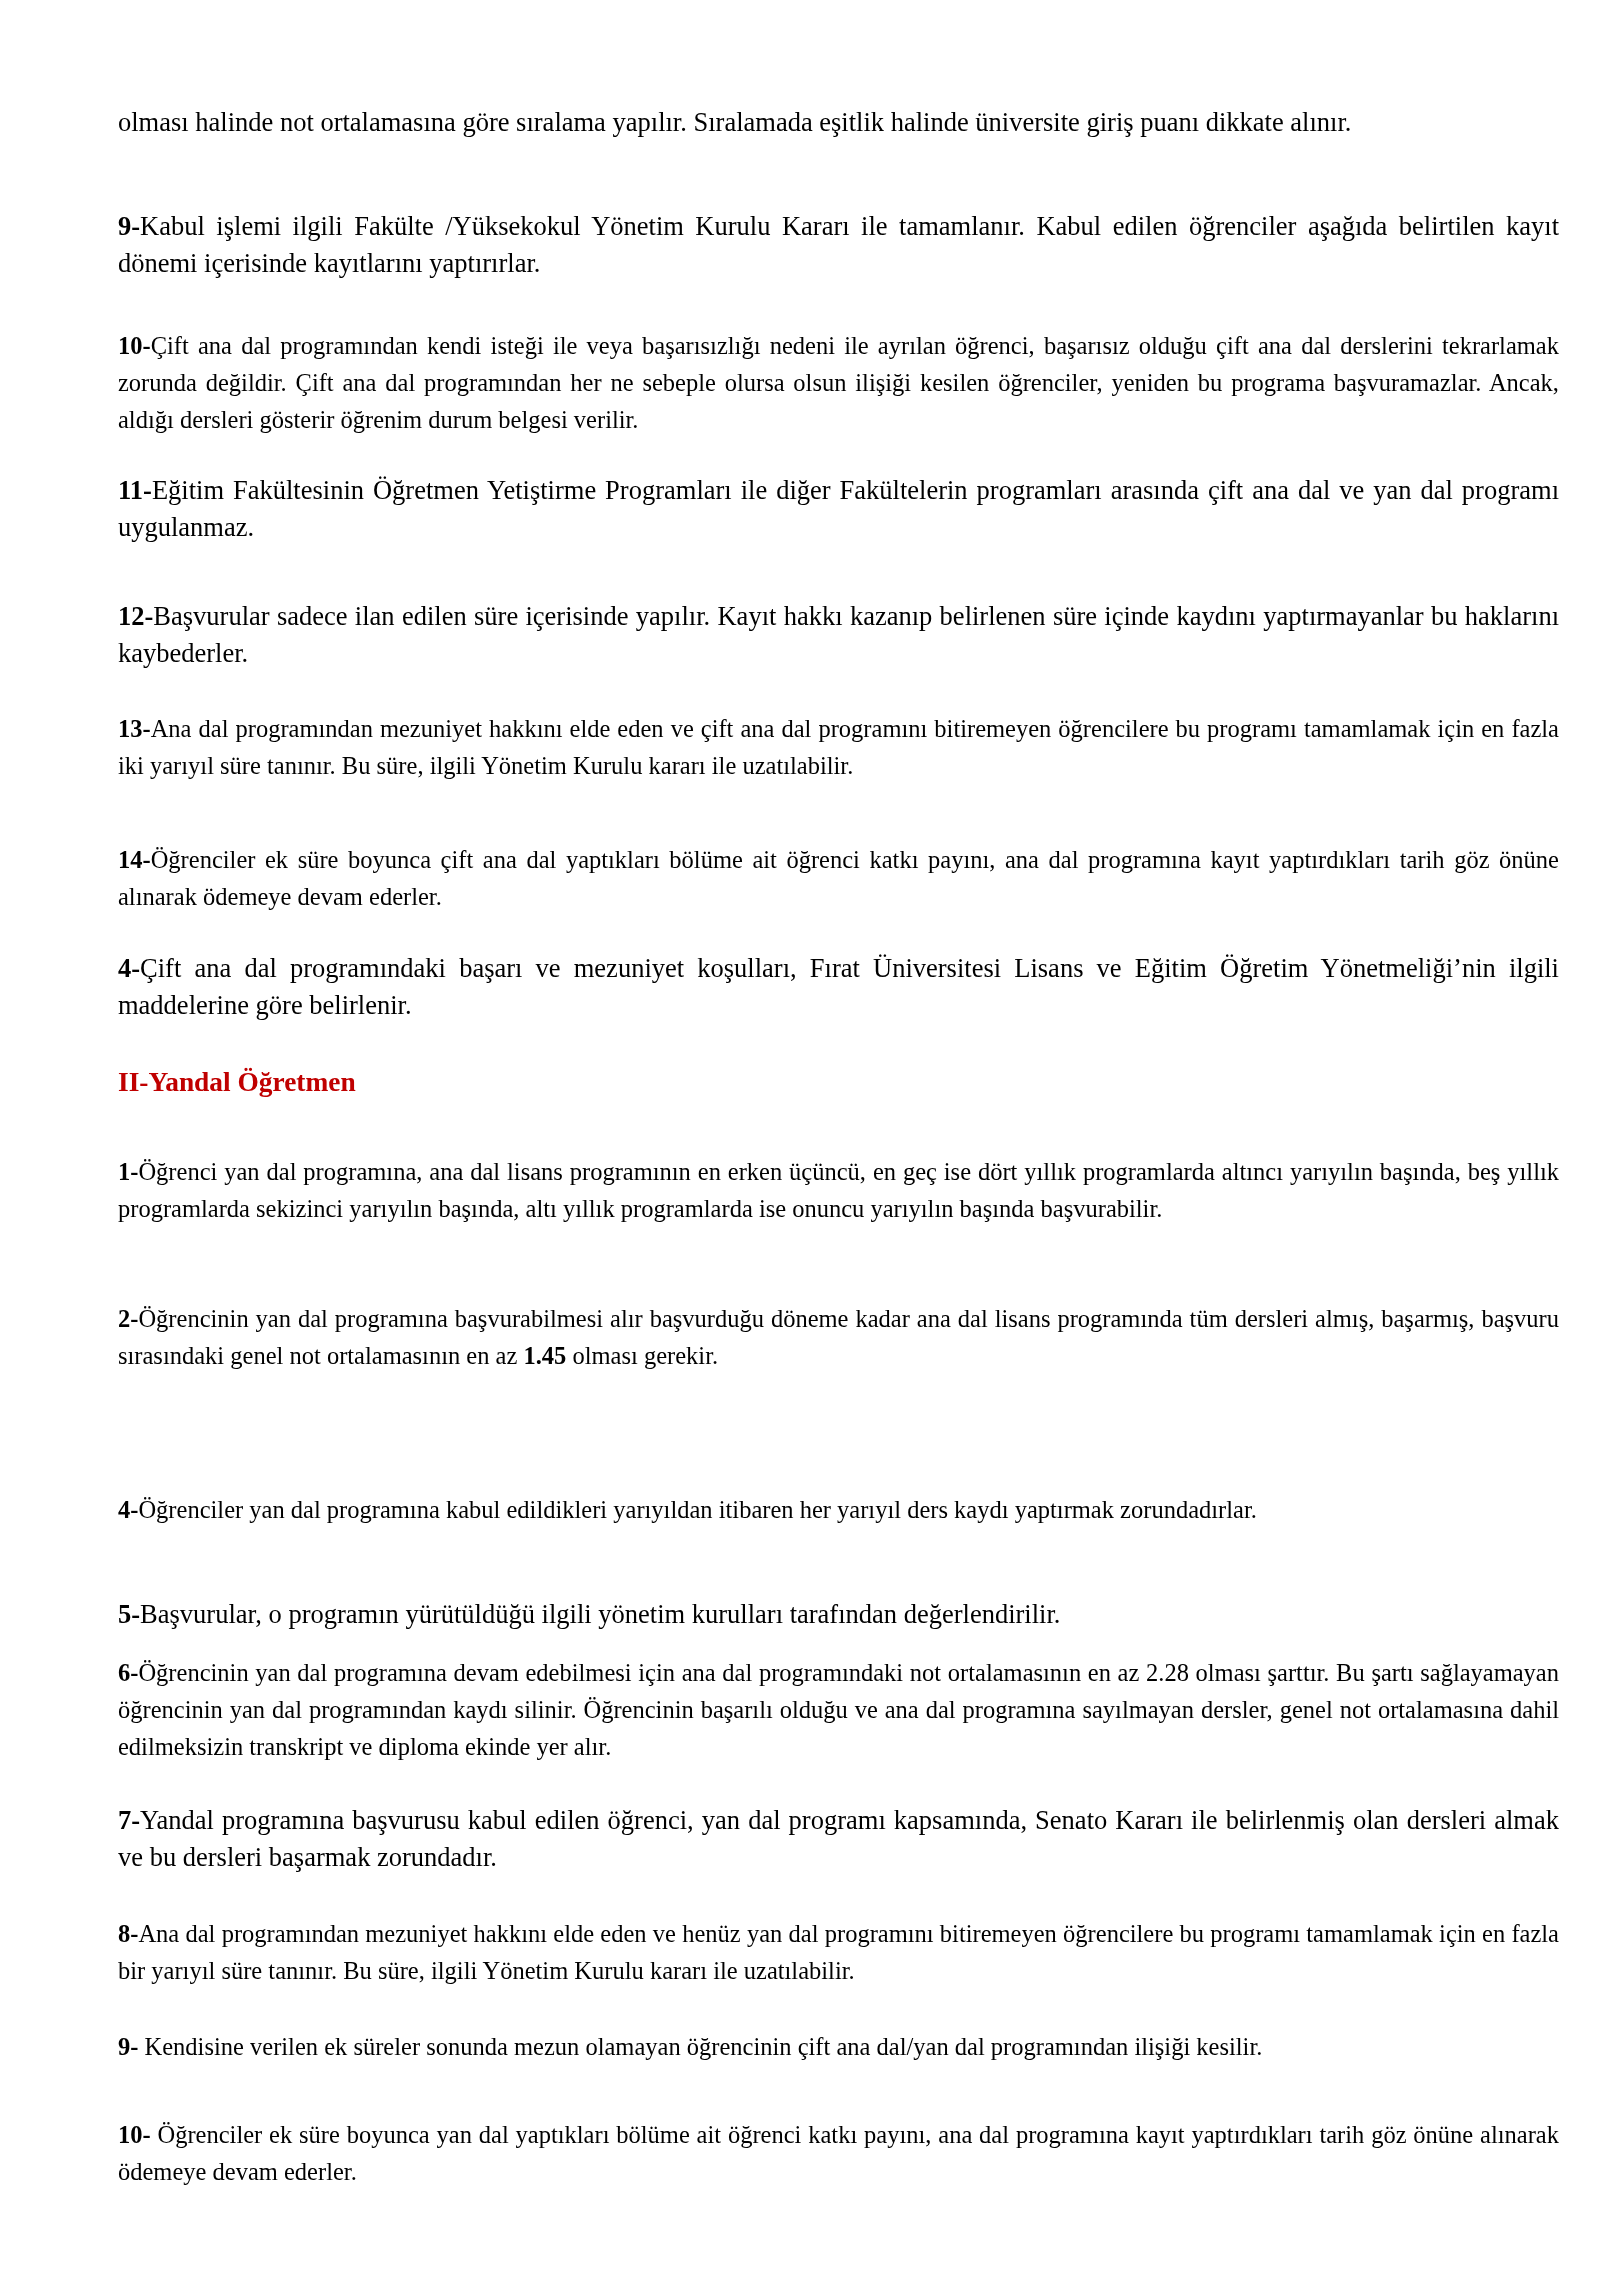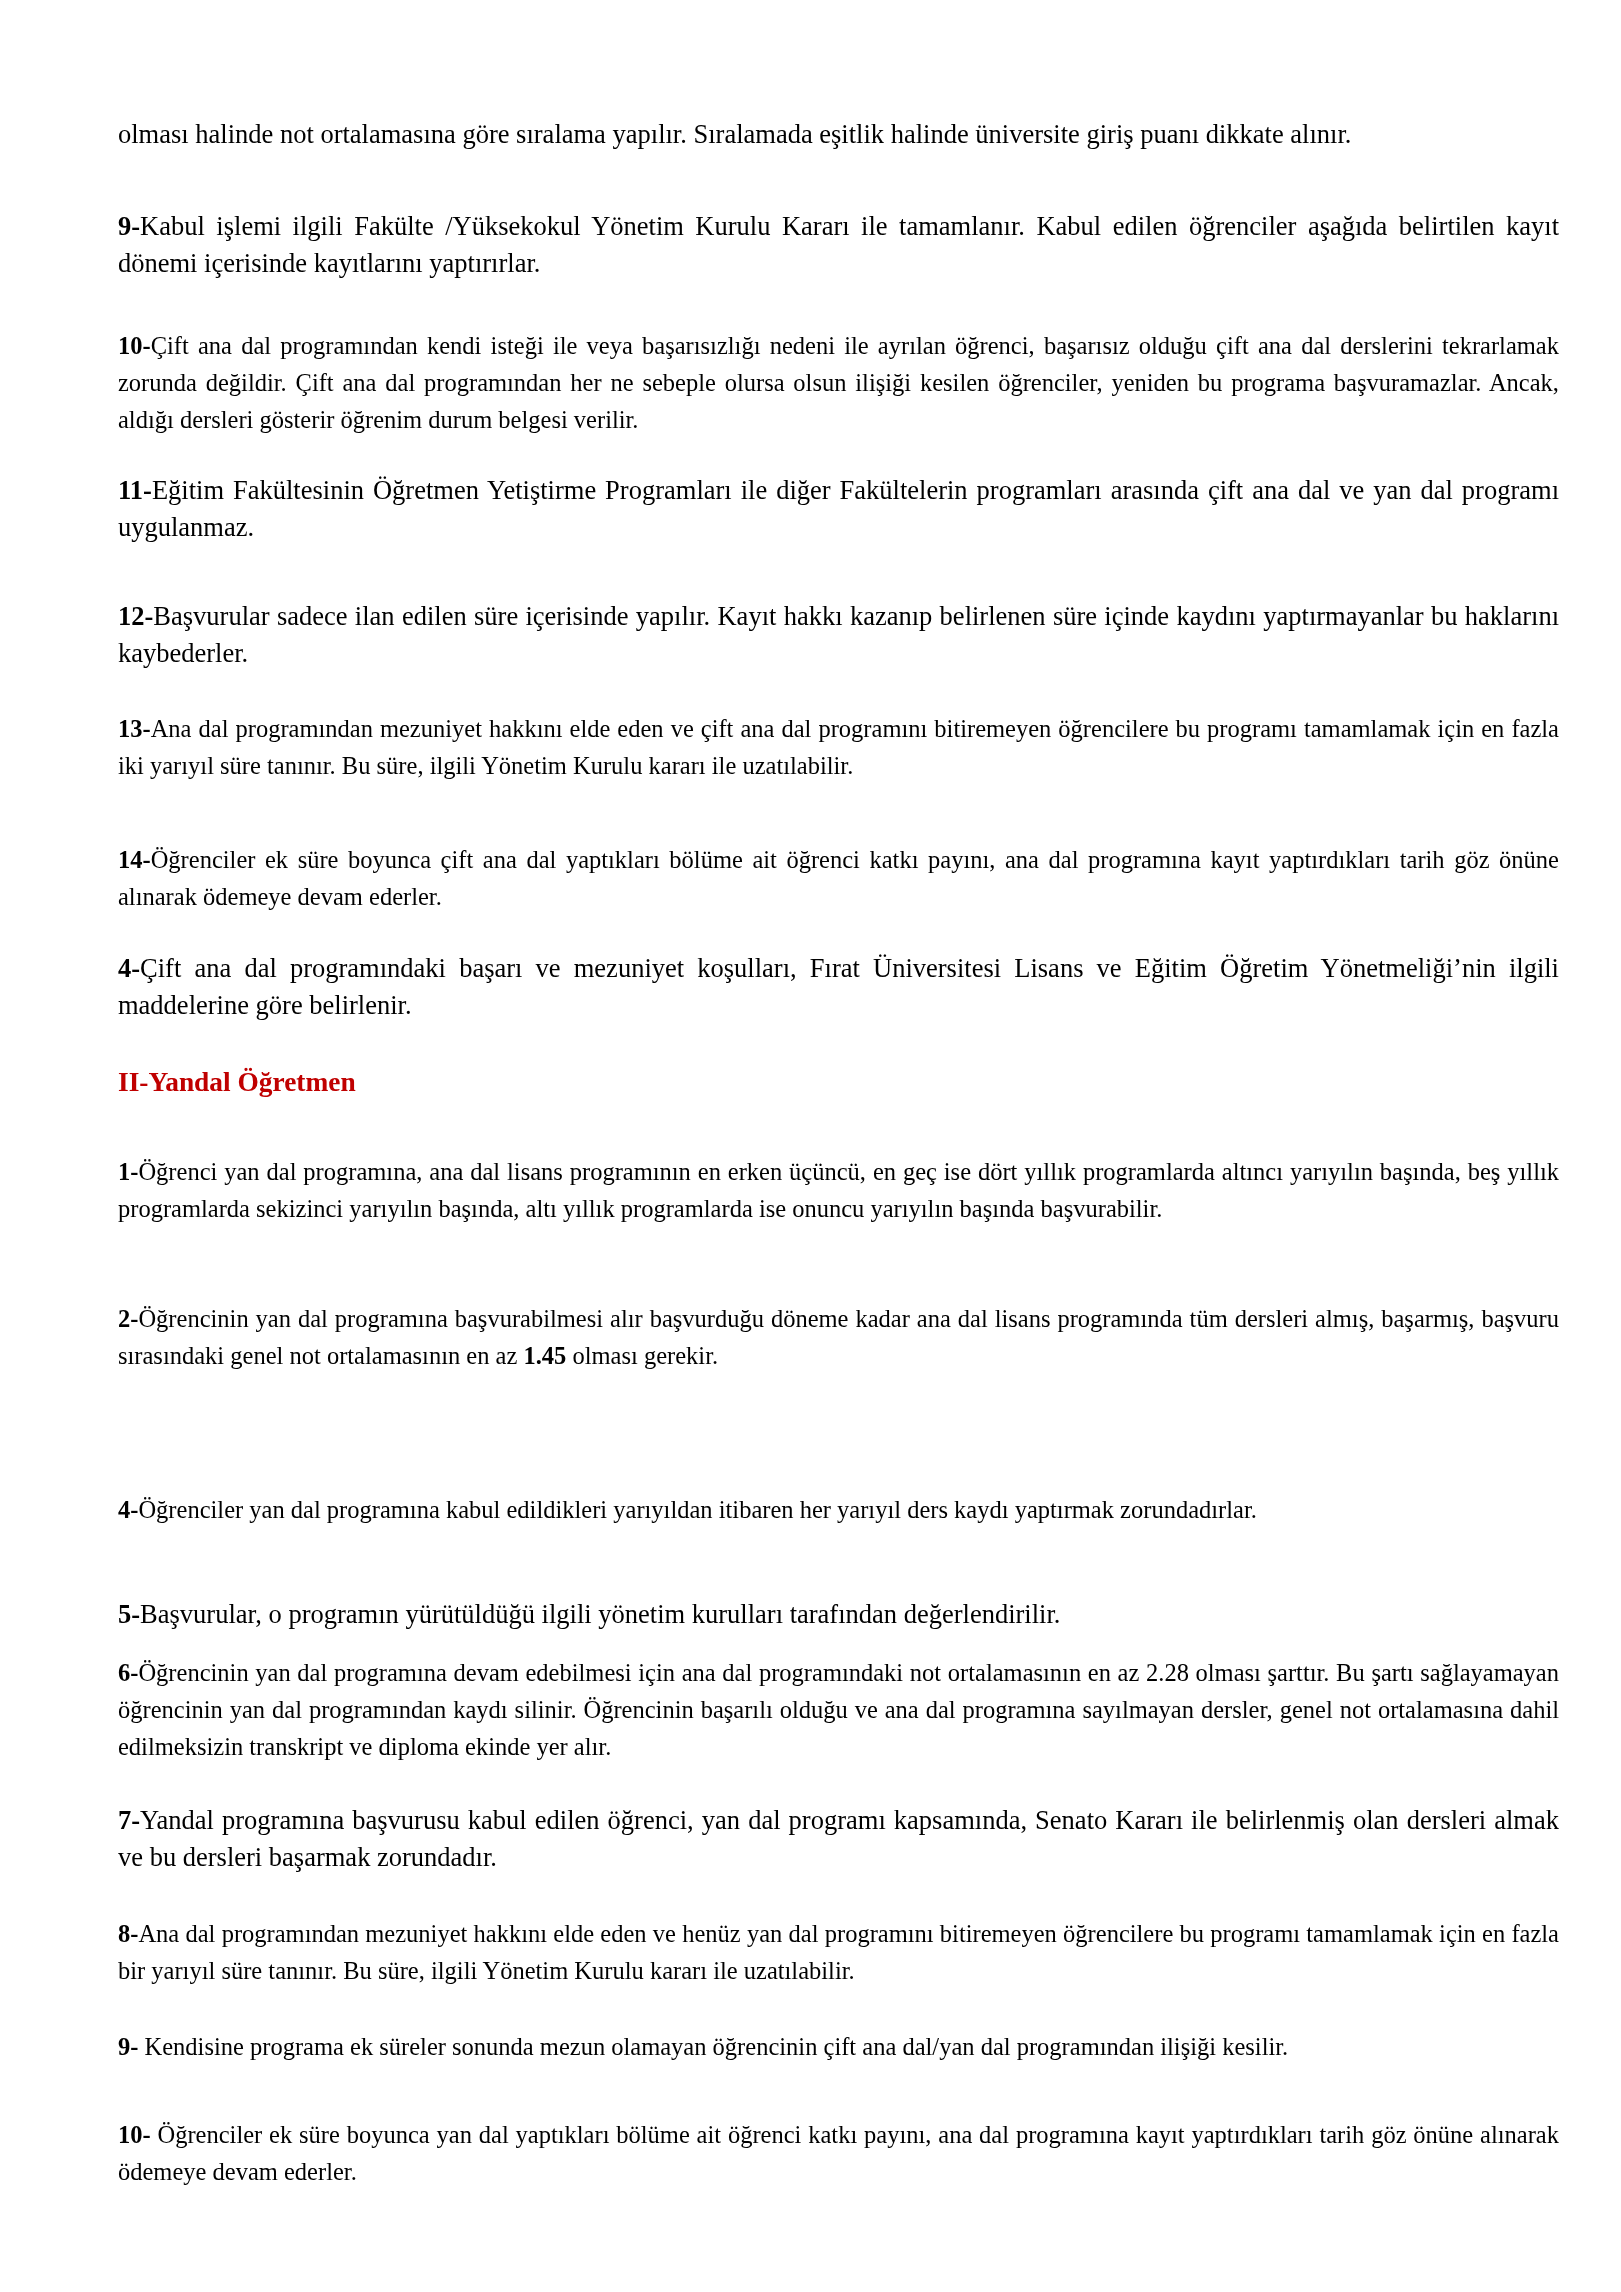--- a/index.html
+++ b/index.html
@@ -13,21 +13,21 @@
   .para.single { text-align: left; }
   .num { font-weight: bold; }
   .heading { position: absolute; left: 118px; margin: 0; font-size: 27.4px; font-weight: bold;
              line-height: 37px; }
 </style>
 </head>
 <body>
 
 <div class="page">
 
-  <p class="para lg" style="top:116px">
+  <p class="para lg" style="top:104px">
     <span>olması halinde not ortalamasına göre sıralama yapılır. Sıralamada eşitlik halinde üniversite giriş puanı dikkate alınır.</span>
   </p>
 
   <p class="para lg" style="top:208px">
     <span class="num">9-</span><span>Kabul işlemi ilgili Fakülte /Yüksekokul Yönetim Kurulu Kararı ile tamamlanır. Kabul edilen öğrenciler aşağıda belirtilen kayıt dönemi içerisinde kayıtlarını  yaptırırlar.</span>
   </p>
 
   <p class="para sm" style="top:327px">
     <span class="num">10-</span><span>Çift ana dal programından kendi isteği ile veya başarısızlığı nedeni ile ayrılan öğrenci, başarısız olduğu çift ana dal derslerini tekrarlamak zorunda değildir. Çift ana dal programından her ne sebeple olursa olsun ilişiği kesilen öğrenciler, yeniden bu programa başvuramazlar. Ancak, aldığı dersleri gösterir öğrenim durum belgesi verilir.</span>
   </p>
@@ -77,21 +77,21 @@
 
   <p class="para lg" style="top:1802px">
     <span class="num">7-</span><span>Yandal programına başvurusu kabul edilen öğrenci, yan dal programı kapsamında, Senato Kararı ile belirlenmiş olan dersleri almak ve bu dersleri başarmak zorundadır.</span>
   </p>
 
   <p class="para sm" style="top:1915px">
     <span class="num">8-</span><span>Ana dal programından mezuniyet hakkını elde eden ve henüz yan dal programını bitiremeyen öğrencilere bu programı tamamlamak için en fazla bir yarıyıl süre tanınır. Bu süre, ilgili Yönetim Kurulu kararı ile uzatılabilir.</span>
   </p>
 
   <p class="para sm single" style="top:2028px">
-    <span class="num">9-</span><span> Kendisine programa ek süreler sonunda mezun olamayan öğrencinin çift ana dal/yan dal programından ilişiği kesilir.</span>
+    <span class="num">9-</span><span> Kendisine verilen ek süreler sonunda mezun olamayan öğrencinin çift ana dal/yan dal programından ilişiği kesilir.</span>
   </p>
 
   <p class="para sm" style="top:2116px">
     <span class="num">10-</span><span> Öğrenciler ek süre boyunca yan dal yaptıkları bölüme ait öğrenci katkı payını, ana dal programına kayıt yaptırdıkları tarih göz önüne alınarak ödemeye devam ederler.</span>
   </p>
 
 
 </div>
 
 

